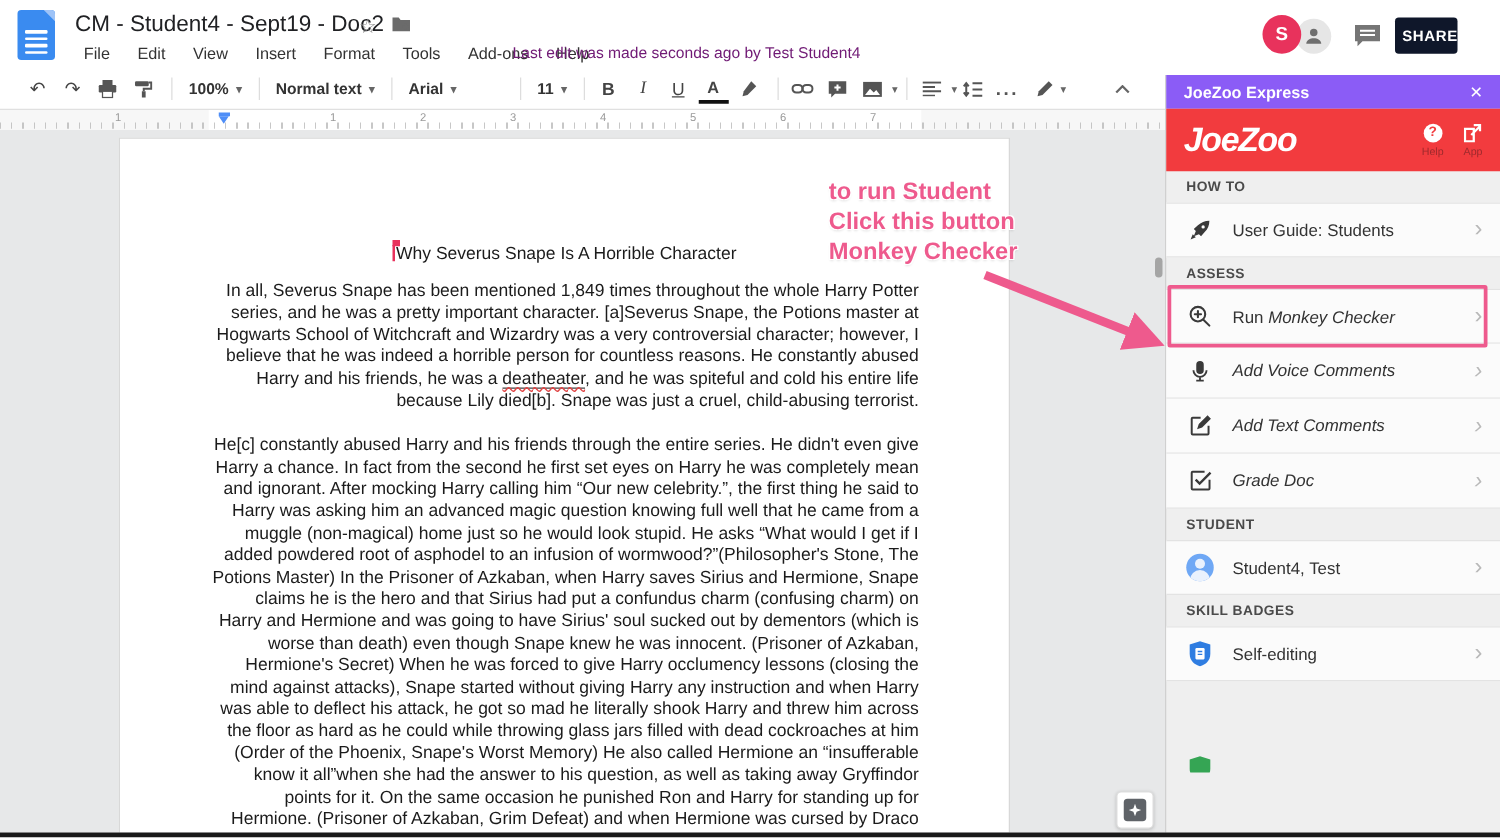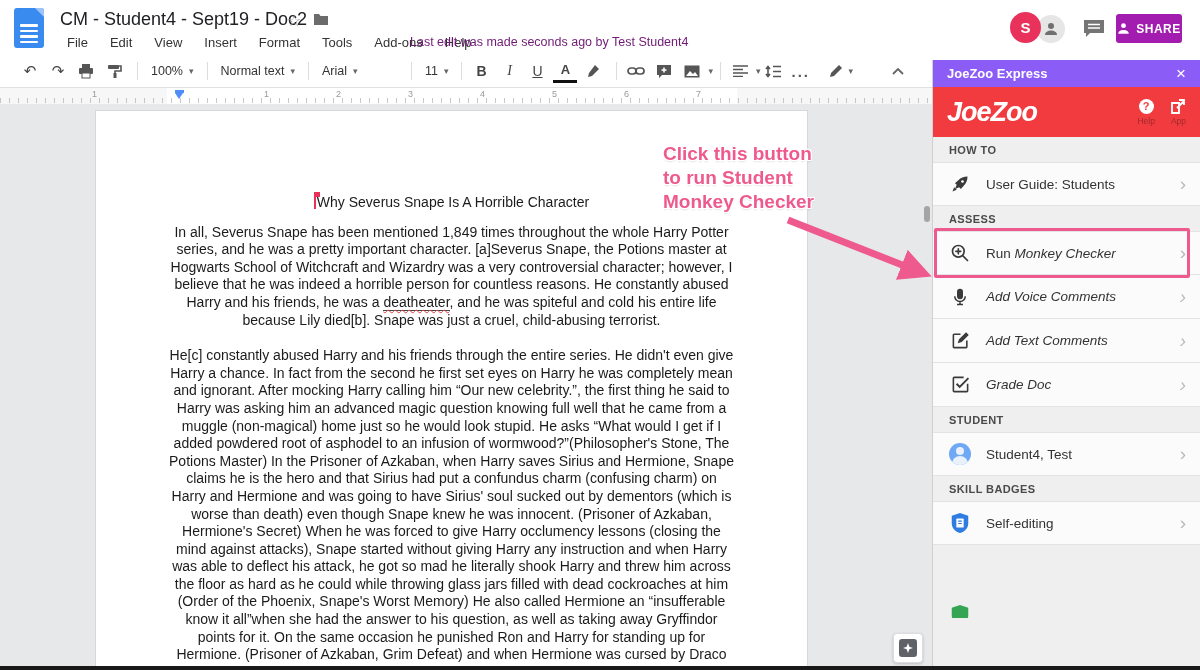--- a/index.html
+++ b/index.html
@@ -13,28 +13,28 @@
   .docs-logo .lines { position:absolute; left:6px; top:16px; width:18px; }
   .docs-logo .lines div { height:2.5px; background:#fff; margin-bottom:3px; border-radius:1px; }
   .doc-title { position:absolute; left:60px; top:9px; font-size:18px; color:#202124; }
   .title-icons { position:absolute; left:287px; top:11px; color:#8a8a8a; font-size:16px; display:flex; gap:12px; align-items:center; }
   .menubar { position:absolute; left:58px; top:33px; display:flex; gap:4px; font-size:13px; color:#333; }
   .menubar span { padding:2px 9px; cursor:default; }
   .last-edit { position:absolute; left:410px; top:35px; font-size:12.5px; color:#701a75; }
   .avatar { position:absolute; left:1010px; top:12px; width:31px; height:31px; border-radius:50%; background:#e8325c; color:#fff; font-size:15px; font-weight:bold; display:flex; align-items:center; justify-content:center; z-index:6; }
   .anon { position:absolute; left:1037px; top:15px; width:28px; height:28px; border-radius:50%; background:#e6e6e6; display:flex; align-items:center; justify-content:center; }
   .topbar-comment { position:absolute; left:1082px; top:18px; }
-  .share-btn { position:absolute; left:1116px; top:14px; width:66px; height:29px; background:#a21caf; border-radius:3px; color:#fff; font-size:12px; font-weight:bold; display:flex; align-items:center; justify-content:center; gap:6px; letter-spacing:.5px; }
+  .share-btn { position:absolute; left:1116px; top:14px; width:50px; height:29px; background:#0f172a; border-radius:3px; color:#fff; font-size:12px; font-weight:bold; display:flex; align-items:center; justify-content:center; gap:6px; letter-spacing:.5px; }
 
   
   .toolbar { position:absolute; left:0; top:55px; width:932px; height:33px; background:#fff; border-bottom:1px solid #e0e0e0; display:flex; align-items:center; padding-left:18px; z-index:5; }
   .tb { display:flex; align-items:center; justify-content:center; height:24px; min-width:24px; padding:0 3px; color:#444; font-size:15px; margin-right:4px; }
   .tb svg { display:block; }
   .sep { width:1px; height:18px; background:#ddd; margin:0 7px; }
-  .dd { font-size:12.5px; color:#333; display:flex; align-items:center; gap:6px; padding:0 6px; }
+  .dd { font-size:12.5px; color:#333; display:flex; align-items:center; gap:6px; padding:0 6px;font-weight:bold; }
   .caret { font-size:9px; color:#666; }
   .tb-b { font-weight:bold; font-size:14px; }
   .tb-i { font-style:italic; font-family:"Liberation Serif", serif; font-size:14px; }
   .tb-u { text-decoration:underline; font-size:14px; }
   .tb-a { font-size:13px; font-weight:bold; border-bottom:3px solid #111; line-height:13px; }
   .tb-more { letter-spacing:2px; color:#555; font-weight:bold; }
   .tb-right { position:absolute; right:18px; display:flex; align-items:center; gap:26px; }
 
   
   .ruler { position:absolute; left:0; top:88px; width:932px; height:16px; background:#f7f7f7; z-index:4; }
@@ -46,21 +46,21 @@
   .indent-marker .bar { width:9px; height:3px; background:#4f8ef7; }
   .indent-marker .tri { width:0; height:0; border-left:4.5px solid transparent; border-right:4.5px solid transparent; border-top:6px solid #4f8ef7; }
 
   
   .canvas { position:absolute; left:0; top:104px; width:932px; height:562px; background:#e7e8e9; overflow:hidden; }
   .page { position:absolute; left:95px; top:6px; width:713px; height:600px; background:#fff; border:1px solid #d8d8d8; overflow:hidden; }
   .page-inner { padding:83px 72px 0 72px; font-size:14px; line-height:17.6px; color:#1b1b1b; }
   .doc-heading { text-align:center; margin-bottom:12px; white-space:nowrap; }
   .collab-cursor { display:inline-block; width:2px; height:13px; background:#e8325c; position:relative; vertical-align:-2px; margin-right:1px; }
   .collab-cursor:before { content:""; position:absolute; left:0; top:-4px; width:6px; height:5px; background:#e8325c; }
-  .para { margin-bottom:18px; text-align:center; }
+  .para { margin-bottom:18px; text-align:right; }
   .misspell { border-bottom:1px solid #444; text-decoration:underline wavy #e04343 1px; text-underline-offset:2px; }
   .canvas-scroll-thumb { position:absolute; right:2px; top:102px; width:6px; height:16px; background:#a5a5a5; border-radius:3px; }
   .explore-btn { position:absolute; left:893px; top:529px; width:30px; height:30px; background:#fff; border:1px solid #ddd; border-radius:4px; box-shadow:0 1px 3px rgba(0,0,0,.18); display:flex; align-items:center; justify-content:center; }
   .explore-glyph { width:18px; height:18px; background:#5f6368; border-radius:3px; display:flex; align-items:center; justify-content:center; }
 
   
   .annotation { position:absolute; left:663px; top:142px; z-index:8; font-weight:bold; font-size:19px; line-height:24px; color:#ee5a8d;
     text-shadow:-1px -1px 0 #fff, 1px -1px 0 #fff, -1px 1px 0 #fff, 1px 1px 0 #fff, 0 2px 2px rgba(0,0,0,.12); }
   .anno-arrow { position:absolute; left:778px; top:212px; z-index:8; }
 
@@ -271,22 +271,22 @@
   <div class="explore-btn">
     <div class="explore-glyph">
       <svg width="12" height="12" viewBox="0 0 24 24">
           <path d="M12 2l2.6 7.4L22 12l-7.4 2.6L12 22l-2.6-7.4L2 12l7.4-2.6z" fill="#fff"></path>
         </svg>
     </div>
   </div>
 </div>
 
 <div class="annotation">
+  <div>to run Student</div>
   <div>Click this button</div>
-  <div>to run Student</div>
   <div>Monkey Checker</div>
 </div>
 <svg class="anno-arrow" width="185" height="90" viewBox="0 0 185 90">
   <defs>
     <marker id="ah" markerWidth="4.6" markerHeight="4.6" refX="2.8" refY="2.3" orient="auto">
       <path d="M0 0L4.6 2.3L0 4.6z" fill="#ee5a8d"></path>
     </marker>
   </defs>
   <line x1="10" y1="8" x2="142" y2="60" stroke="#ee5a8d" stroke-width="7" marker-end="url(#ah)"></line>
 </svg>

